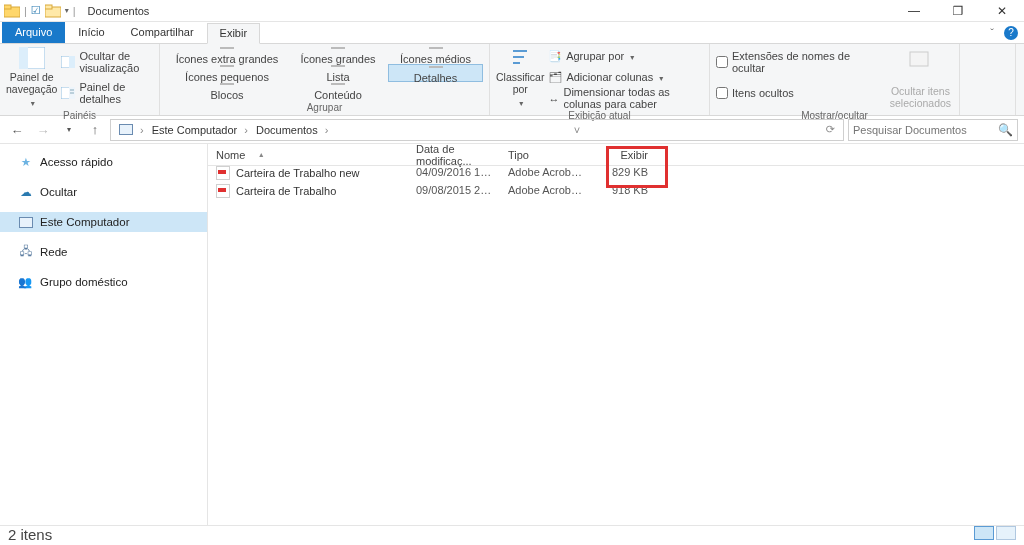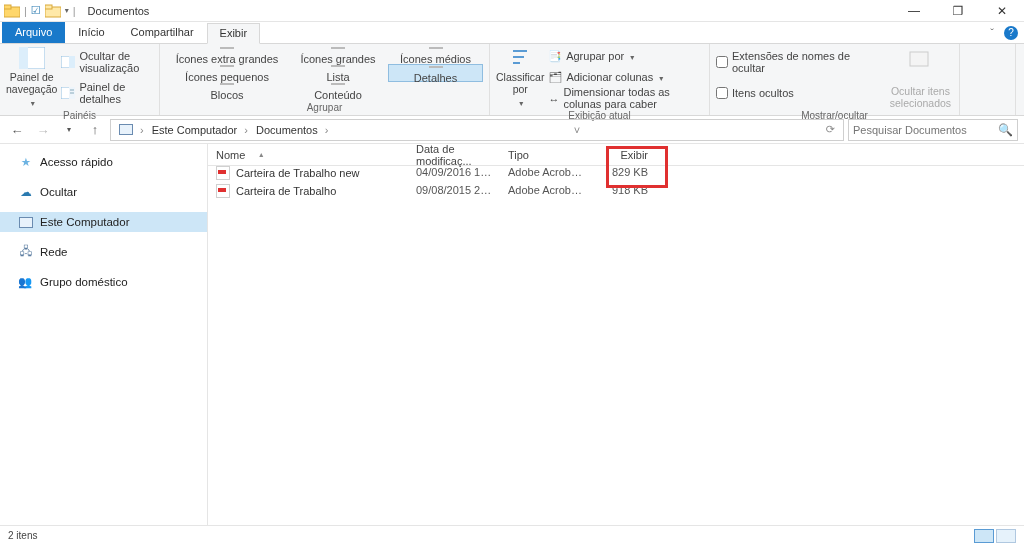--- a/index.html
+++ b/index.html
@@ -75,21 +75,21 @@
   .cell-type { width:92px; color:#555;}
   .cell-size { width:64px; text-align:right; color:#555;}
   .pdf-ico { width:14px; height:14px; background:#fff; border:1px solid #d0d0d0; position:relative;}
   .pdf-ico::before { content:""; position:absolute; left:1px; top:3px; width:8px; height:4px; background:#e03030;}
   .pc-mini { width:14px; height:11px; border:1px solid #6a8bb0; background:#e8f2fb; display:inline-block;}
 
   
   .highlight-box { position:absolute; border:3px solid #e03030; pointer-events:none;}
 
   
-  .status { position:absolute; bottom:0; left:0; right:0; height:20px; border-top:1px solid #e5e5e5; display:flex; align-items:center; padding:0 8px; font-size:10px; color:#444; background:#fff;}
+  .status { position:absolute; bottom:0; left:0; right:0; height:20px; border-top:1px solid #e5e5e5; display:flex; align-items:flex-start; padding:0 8px; font-size:15px; color:#444; background:#fff;}
   .status .view-toggle { margin-left:auto; display:flex; gap:2px;}
   .status .vt { width:20px; height:14px; border:1px solid #b0c8e0; background:#e6f2fb;}
   .status .vt.sel { background:#cde6f7; border-color:#5a9bd4;}
 
   svg { display:block; }
 </style>
 </head>
 <body>
 
 <div class="titlebar">

